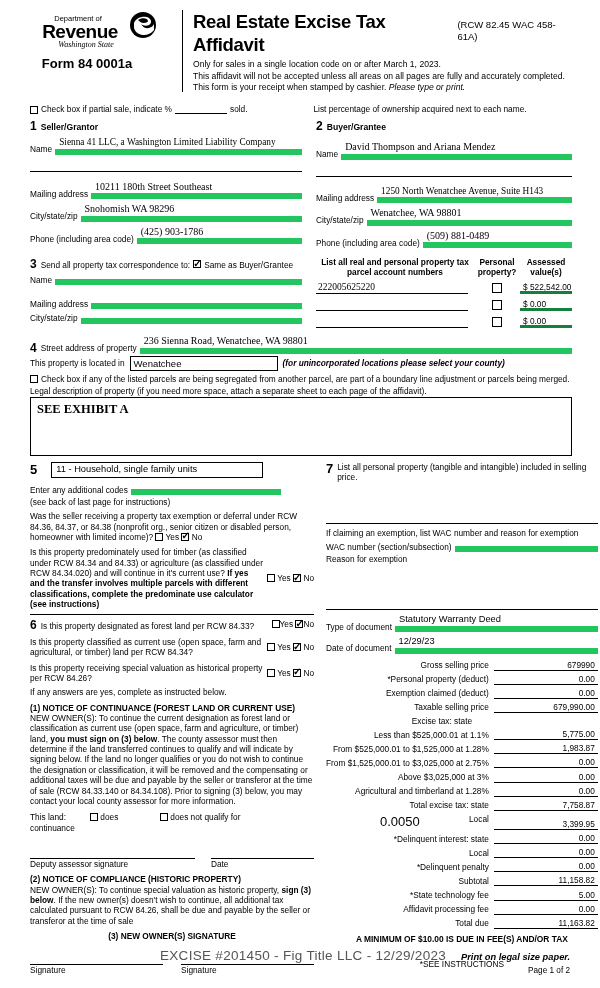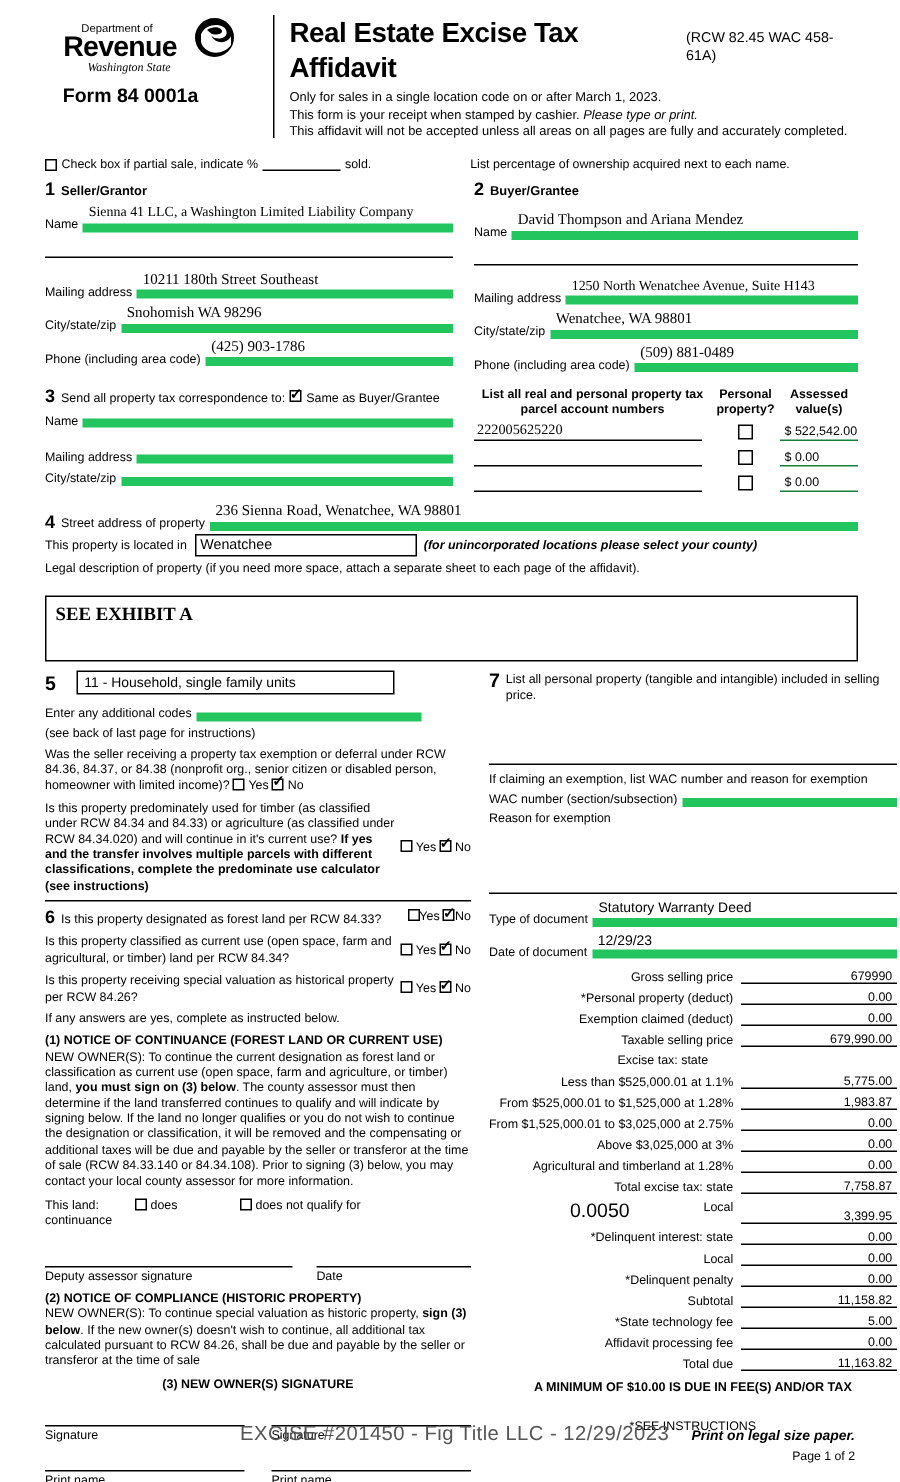--- a/index.html
+++ b/index.html
@@ -46,24 +46,24 @@
   .fieldrow .lab{flex:none;padding-right:3px}
   .fieldrow .val{flex:1;border-bottom:6px solid #22c55e;padding:0 2px 0 4px;white-space:nowrap}
   .blankline{border-bottom:1px solid #000;height:13px;margin-top:4px}
   
   .ptable{font-size:8.3px}
   .phead{display:flex;font-weight:bold;text-align:center;line-height:1.15;margin-bottom:2px}
   .phead .c1{width:158px}.phead .c2{width:46px}.phead .c3{flex:1}
   .prow{display:flex;align-items:flex-end;margin-top:5px}
   .prow .c1{width:152px;border-bottom:1px solid #000;padding-left:2px;margin-right:6px;height:12px}
   .prow .c2{width:46px;text-align:center}
-  .prow .c3{flex:1;border-bottom:1px solid #15803d;padding-left:3px;height:12px}
+  .prow .c3{flex:1;border-bottom:3px solid #15803d;padding-left:3px;height:12px}
   
   .countybox{border:1.5px solid #000;width:148px;height:15px;padding:1px 3px;font-size:9.5px;margin:0 5px}
-  .legalbox{border:1.5px solid #000;height:44px;margin-top:14px;padding:4px 6px}
+  .legalbox{border:1.5px solid #000;height:59px;margin-top:0;padding:4px 6px}
   .exhibit{font-family:"Liberation Serif",serif;font-weight:bold;font-size:12.5px}
   
   .midcols{display:flex;margin-top:6px}
   .midl{width:284px;flex:none}
   .midr{flex:1;padding-left:12px}
   .codebox{border:1.5px solid #000;width:212px;height:16px;padding:1.5px 4px;font-size:9.3px}
   .qrow{display:flex;margin-top:5px}
   .qrow .qtext{flex:1;padding-right:4px}
   .cbgroup{flex:none;white-space:nowrap;align-self:center}
   .cbgroup.top{align-self:flex-start}
@@ -103,22 +103,22 @@
     <path d="M10,10 C14,7 20,8 20,11 C20,13 15,13.5 13,12.5 Z" fill="#000"></path>
   </svg>
   <div class="hdr-divider"></div>
   <div class="titleblock">
     <div class="title-line">
       <span class="maintitle">Real Estate Excise Tax Affidavit</span>
       <span class="rcw">(RCW 82.45 WAC 458-61A)</span>
     </div>
     <div class="notes">
       <div>Only for sales in a single location code on or after March 1, 2023.</div>
+      <div>This affidavit will not be accepted unless all areas on all pages are fully and accurately completed.</div>
       <div><span>This form is your receipt when stamped by cashier. </span><span class="italic">Please type or print.</span></div>
-      <div>This affidavit will not be accepted unless all areas on all pages are fully and accurately completed.</div>
     </div>
   </div>
 </div>
 
 <div class="partialrow">
   <div class="left">
     <span class="cb"></span>
     <span>Check box if partial sale, indicate %</span>
     <span class="pctline"></span>
     <span>sold.</span>
@@ -226,20 +226,24 @@
   <div class="fieldrow" style="margin-top:0">
     <span class="secnum">4</span>
     <span class="lab">Street address of property</span>
     <span class="val serif" style="flex:none;width:210px">236 Sienna Road, Wenatchee, WA 98801</span>
     <span class="val" style="flex:1"></span>
   </div>
   <div class="row" style="align-items:center;margin-top:2px">
     <span>This property is located in</span>
     <span class="countybox">Wenatchee</span>
     <span class="bold italic">(for unincorporated locations please select your county)</span>
+  </div>
+  <div class="row" style="align-items:flex-start;margin-top:3px;gap:3px">
+    <span class="cb" style="margin-top:1px"></span>
+    <span>Check box if any of the listed parcels are being segregated from another parcel, are part of a boundary line adjustment or parcels being merged.</span>
   </div>
   <div style="margin-top:2px">Legal description of property (if you need more space, attach a separate sheet to each page of the affidavit).</div>
   <div class="legalbox">
     <span class="exhibit">SEE EXHIBIT A</span>
   </div>
 </div>
 
 <div class="midcols">
 
   <div class="midl">

